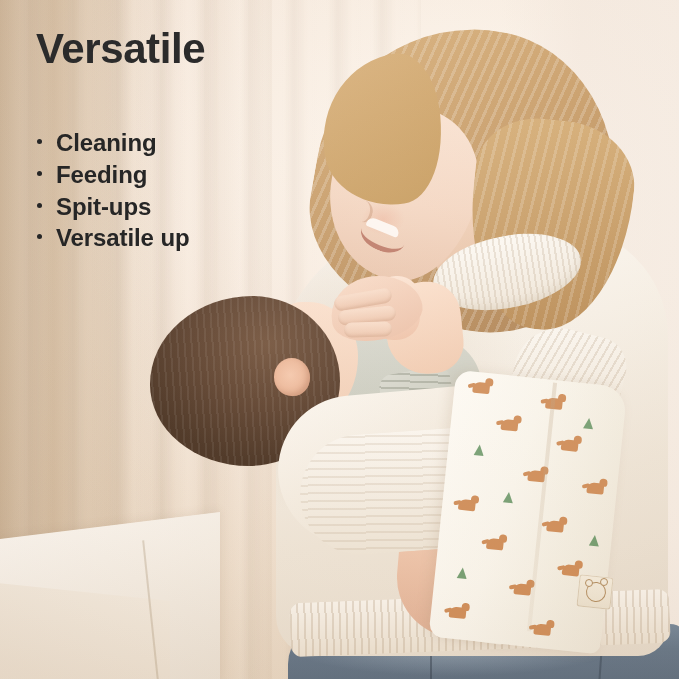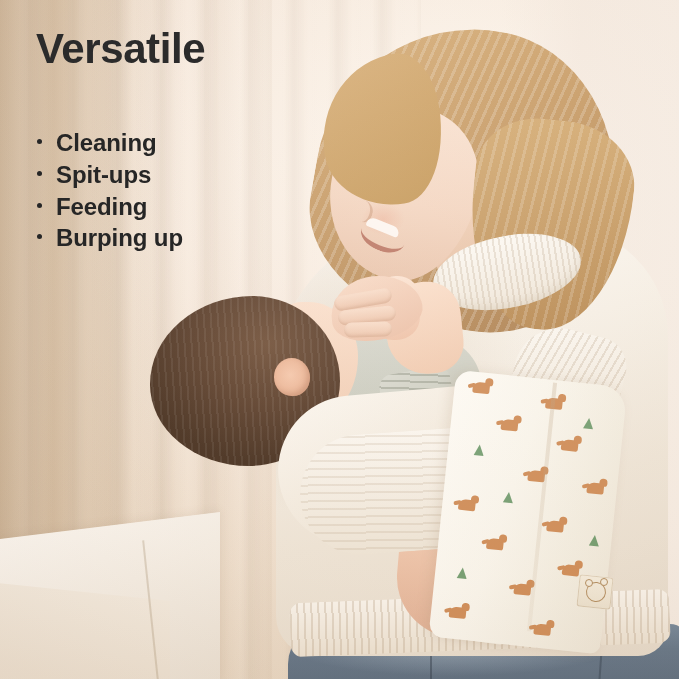--- a/index.html
+++ b/index.html
@@ -482,27 +482,27 @@
       <span>Versatile</span><br>
     </h1>
 
     <ul class="bullets">
       <li>
         <span class="dot"></span>
         <span>Cleaning</span>
       </li>
       <li>
         <span class="dot"></span>
+        <span>Feeding</span>
+      </li>
+      <li>
+        <span class="dot"></span>
         <span>Spit-ups</span>
       </li>
       <li>
         <span class="dot"></span>
-        <span>Feeding</span>
-      </li>
-      <li>
-        <span class="dot"></span>
-        <span>Burping up</span>
+        <span>Versatile up</span>
       </li>
     </ul>
 
   </div>
 
 </div>
 
 </body></html>

